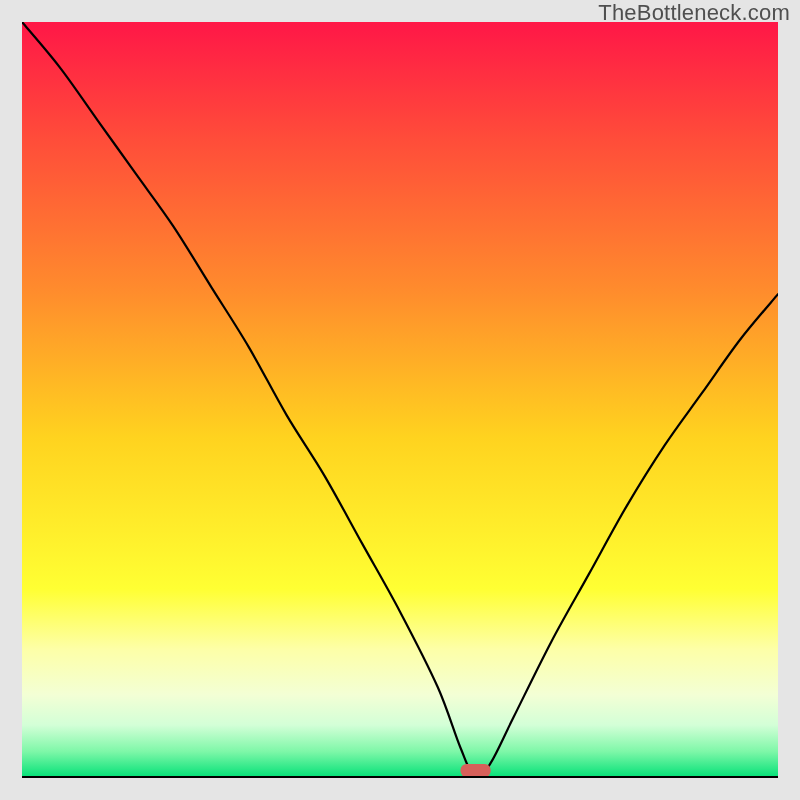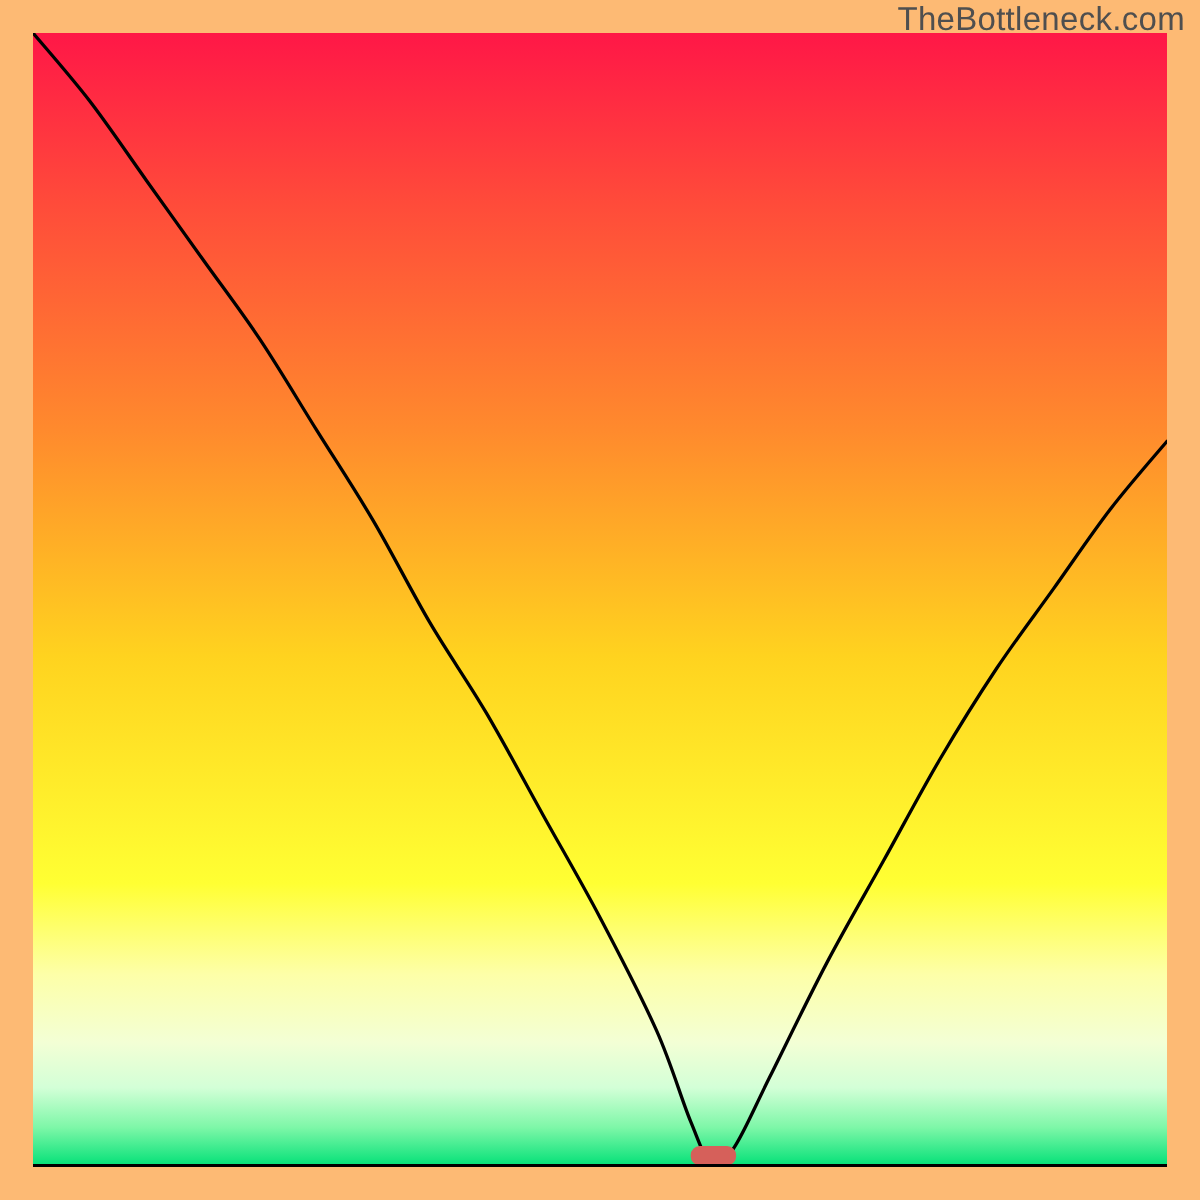--- a/index.html
+++ b/index.html
@@ -8,21 +8,21 @@
     width: 800px;
     height: 800px;
     background: #000;
     overflow: hidden;
     font-family: Arial, Helvetica, sans-serif;
   }
   .frame {
     position: relative;
     width: 800px;
     height: 800px;
-    background: #fdba74;
+    background: #e5e5e5;
   }
   .plot {
     position: absolute;
     left: 22px;
     top: 22px;
     width: 756px;
     height: 756px;
     overflow: hidden;
   }
   .plot svg {

